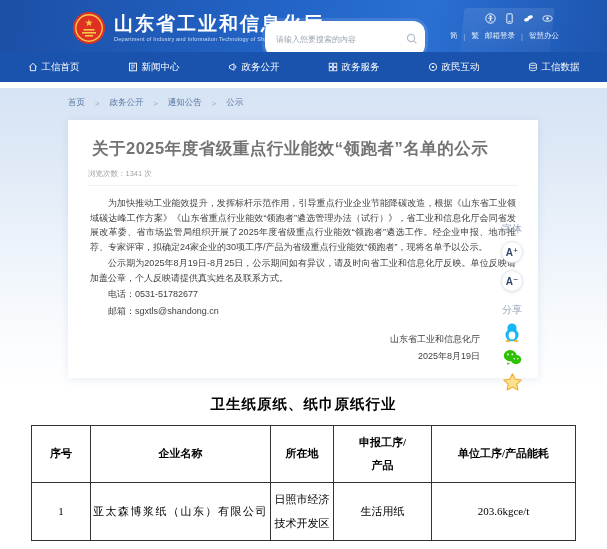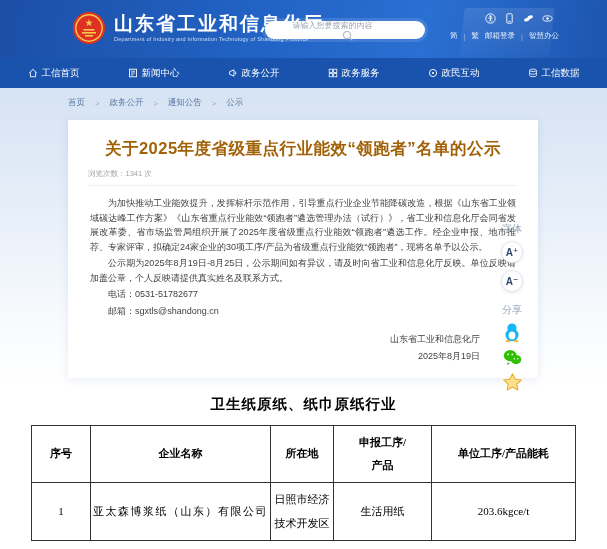--- a/index.html
+++ b/index.html
@@ -15,60 +15,60 @@
   .header .building {
     position:absolute; right:55px; top:8px; width:90px; height:50px;
     background:linear-gradient(180deg,rgba(255,255,255,0.10),rgba(255,255,255,0.02));
     border-radius:3px; transform:skewX(-6deg);
   }
   .logo-block { position:absolute; left:72px; top:11px; display:flex; align-items:center; gap:8px; cursor:pointer; }
   .site-title { color:#fff; font-size:19px; font-weight:bold; letter-spacing:2px; line-height:1.1; }
   .site-sub { color:rgba(255,255,255,0.75); font-size:5.5px; letter-spacing:0.2px; margin-top:2px; }
 
   .search-pill {
-    position:absolute; left:265px; top:21px; width:160px; height:18px;
+    position:absolute; left:265px; top:21px; width:160px; height:36px;
     background:#fff; border-radius:12px; display:flex; align-items:center;
-    padding:0 6px 0 11px; box-shadow:0 0 0 3px rgba(255,255,255,0.12);flex-direction:column;
+    padding:0 6px 0 11px; box-shadow:0 0 0 3px rgba(255,255,255,0.12);
   }
   .search-pill input {
     flex:1; border:none; outline:none; font-size:8px; color:#666; background:transparent;
     font-family:"Liberation Sans",sans-serif;
   }
   .search-pill input::placeholder { color:#9aa4b2; }
   .search-btn { width:15px; height:15px; border:none; background:transparent; cursor:pointer; display:flex; align-items:center; justify-content:center; }
 
   .header-tools { position:absolute; right:48px; top:13px; display:flex; flex-direction:column; align-items:flex-end; gap:7px; }
   .tool-icons { display:flex; gap:8px; margin-right:6px; }
   .tool-icons span { display:inline-flex; cursor:pointer; }
   .tool-links { display:flex; align-items:center; gap:6px; font-size:7.5px; color:#e8f0fb; }
   .tool-links .lk { cursor:pointer; }
   .tool-links .dv { color:rgba(255,255,255,0.45); }
   .tool-links .grp { margin-left:0; }
 
   
   .nav {
-    position:absolute; top:58px; left:0; width:607px; height:30px;
+    position:absolute; top:52px; left:0; width:607px; height:30px;
     background:#1a53ad; display:flex; justify-content:center; align-items:center; gap:48px;
   }
   .nav-item { display:flex; align-items:center; gap:4px; color:#fff; font-size:9.5px; cursor:pointer; white-space:nowrap; }
 
   
   .main { position:absolute; top:88px; left:0; width:539px; height:461px; background:#fff; }
   .main .grad { position:absolute; top:0; left:0; width:607px; height:300px;
     background:linear-gradient(180deg,#d6e3f4 0%,#e4edf8 35%,#f7fafd 75%,#ffffff 100%); }
 
   .breadcrumb { position:absolute; top:9px; left:68px; display:flex; align-items:center; gap:10px; font-size:8.5px; color:#5b79a3; }
   .breadcrumb .sep { color:#8fa6c4; font-size:7.5px; }
   .breadcrumb .bc { cursor:pointer; }
 
   .card {
     position:absolute; top:32px; left:68px; width:470px; height:258px;
     background:#fff; box-shadow:0 1px 8px rgba(90,120,170,0.15);
   }
-  .art-title { margin:18px 24px 0; text-align:center; font-size:16.5px; font-weight:bold; color:#a16207; letter-spacing:0.5px; }
+  .art-title { margin:18px 24px 0; font-size:16.5px; font-weight:bold; color:#737373; letter-spacing:0.5px; }
   .art-meta { margin:9px 20px 0; padding-bottom:6px; border-bottom:1px solid #f0f1f3;
     display:flex; justify-content:space-between; font-size:7.5px; color:#a3a3a3; }
   .art-meta .ml { display:flex; gap:16px; }
   .art-body { margin:10px 22px 0; font-size:9px; color:#3f3f3f; line-height:1.62; text-align:justify; }
   .art-body p { text-indent:2em; margin-bottom:2px; }
   .art-body p.contact { text-align:left; }
   .signature { margin-top:12px; padding-right:58px; text-align:right; font-size:9px; color:#3f3f3f; line-height:1.95; }
 
   
   .float-bar { position:absolute; top:130px; left:490px; width:44px; display:flex; flex-direction:column; align-items:center; }

